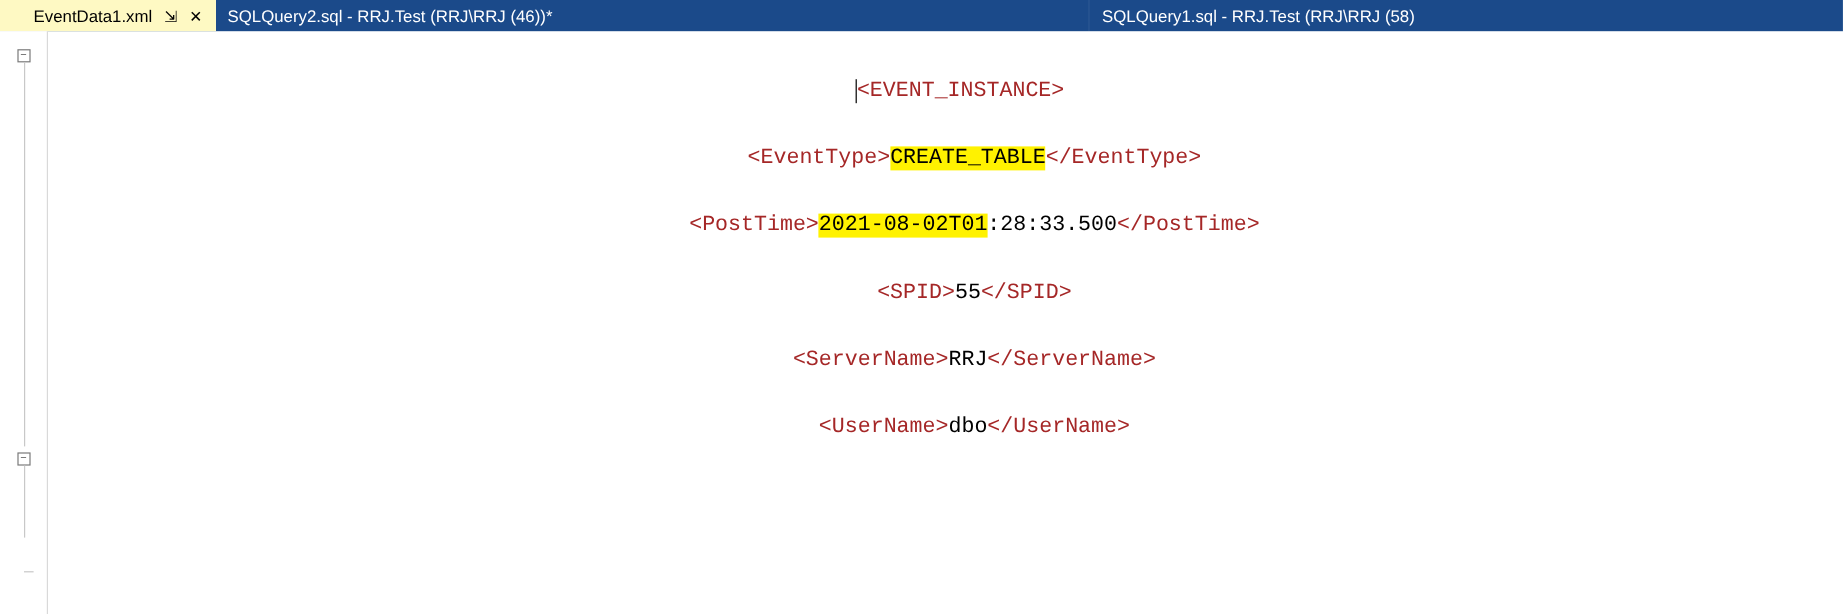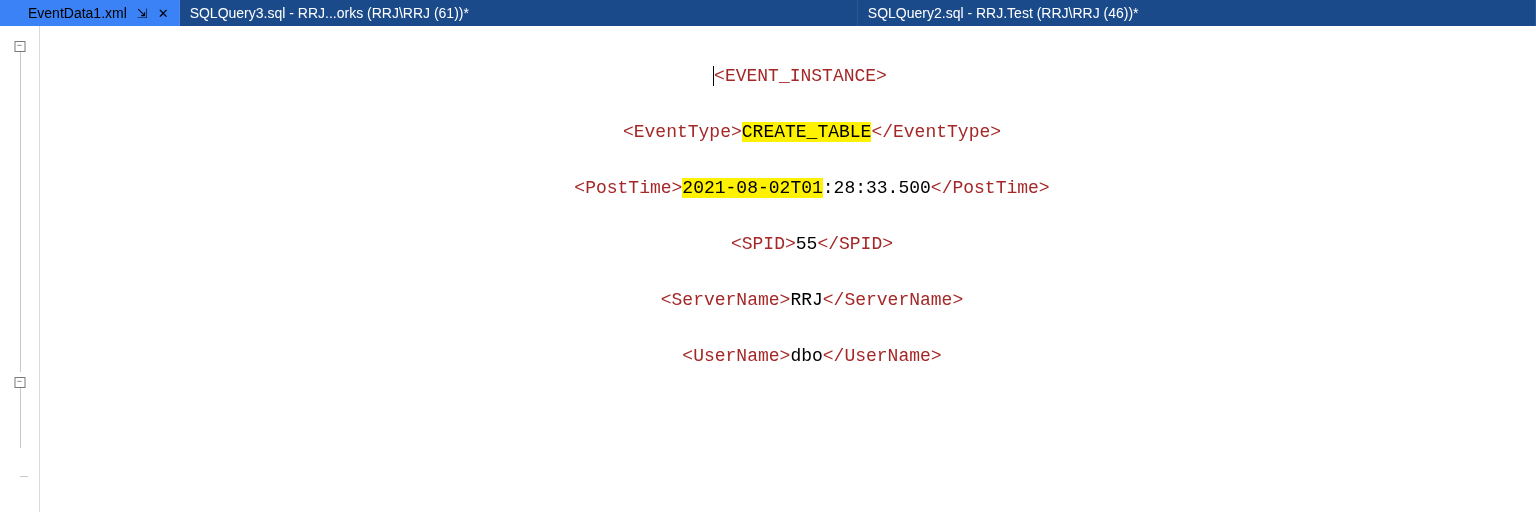--- a/index.html
+++ b/index.html
@@ -25,21 +25,21 @@
   }
   .tab {
     display: flex;
     align-items: center;
     padding: 0 10px;
     border-right: 1px solid rgba(255,255,255,0.08);
     white-space: nowrap;
     color: #fff;
   }
   .tab.active {
-    background: #3b82f6;
+    background: #fef9c3;
     color: #000;
     padding-left: 28px;
   }
   .tab .pin, .tab .close {
     margin-left: 10px;
     font-size: 13px;
   }
   .editor {
     display: flex;
     height: calc(100% - 26px);
@@ -95,24 +95,24 @@
 </head>
 <body>
 
 <div class="tabbar">
   <div class="tab active">
     <span>EventData1.xml</span>
     <span class="pin">⇲</span>
     <span class="close">✕</span>
   </div>
   <div class="tab" style="flex:1.05">
-    <span>SQLQuery3.sql - RRJ...orks (RRJ\RRJ (61))*</span>
+    <span>SQLQuery2.sql - RRJ.Test (RRJ\RRJ (46))*</span>
   </div>
-  <div class="tab" style="flex:1.05">
-    <span>SQLQuery2.sql - RRJ.Test (RRJ\RRJ (46))*</span>
+  <div class="tab" style="flex:0.9">
+    <span>SQLQuery1.sql - RRJ.Test (RRJ\RRJ (58)</span>
   </div>
 </div>
 
 <div class="editor">
   <div class="gutter">
     <div class="fold" style="top:15px">−</div>
     <div class="fold-line" style="top:26px; height:320px;"></div>
     <div class="fold" style="top:351px">−</div>
     <div class="fold-line" style="top:362px; height:60px;"></div>
     <div class="fold-end" style="top:450px"></div>

